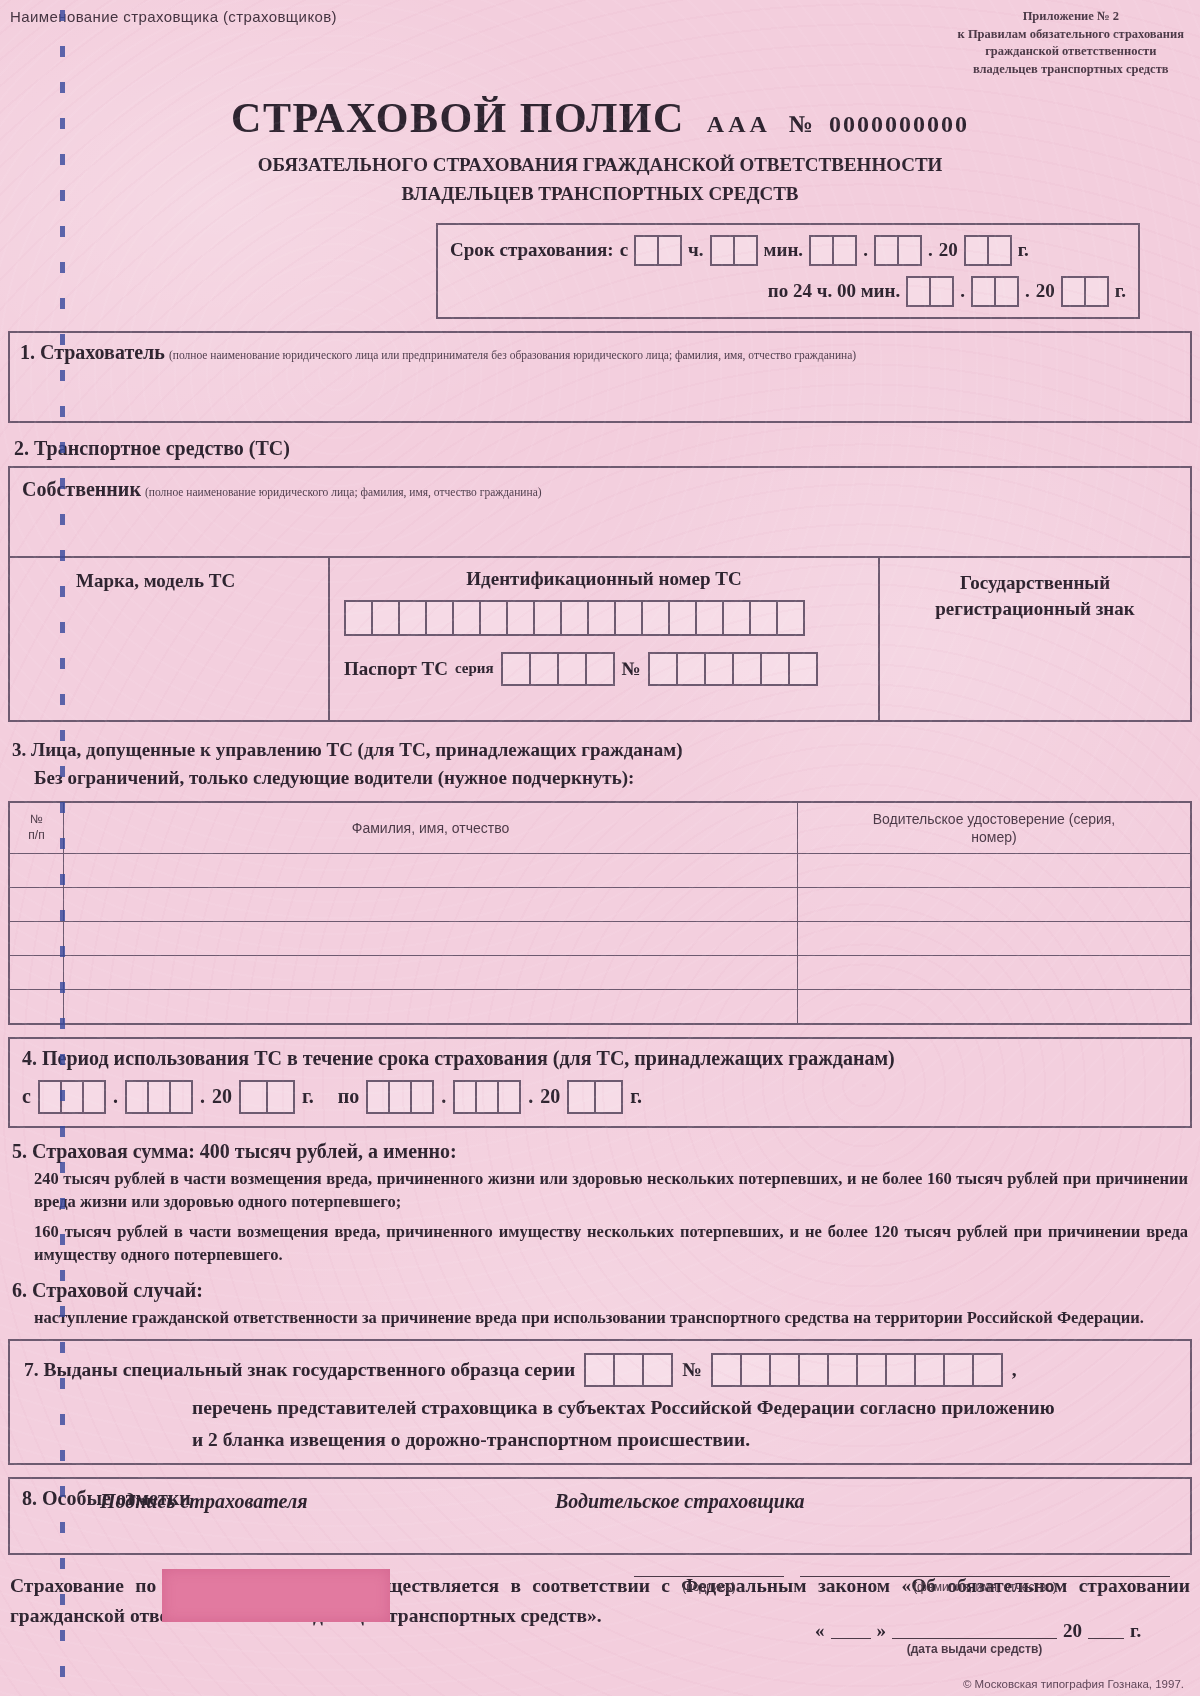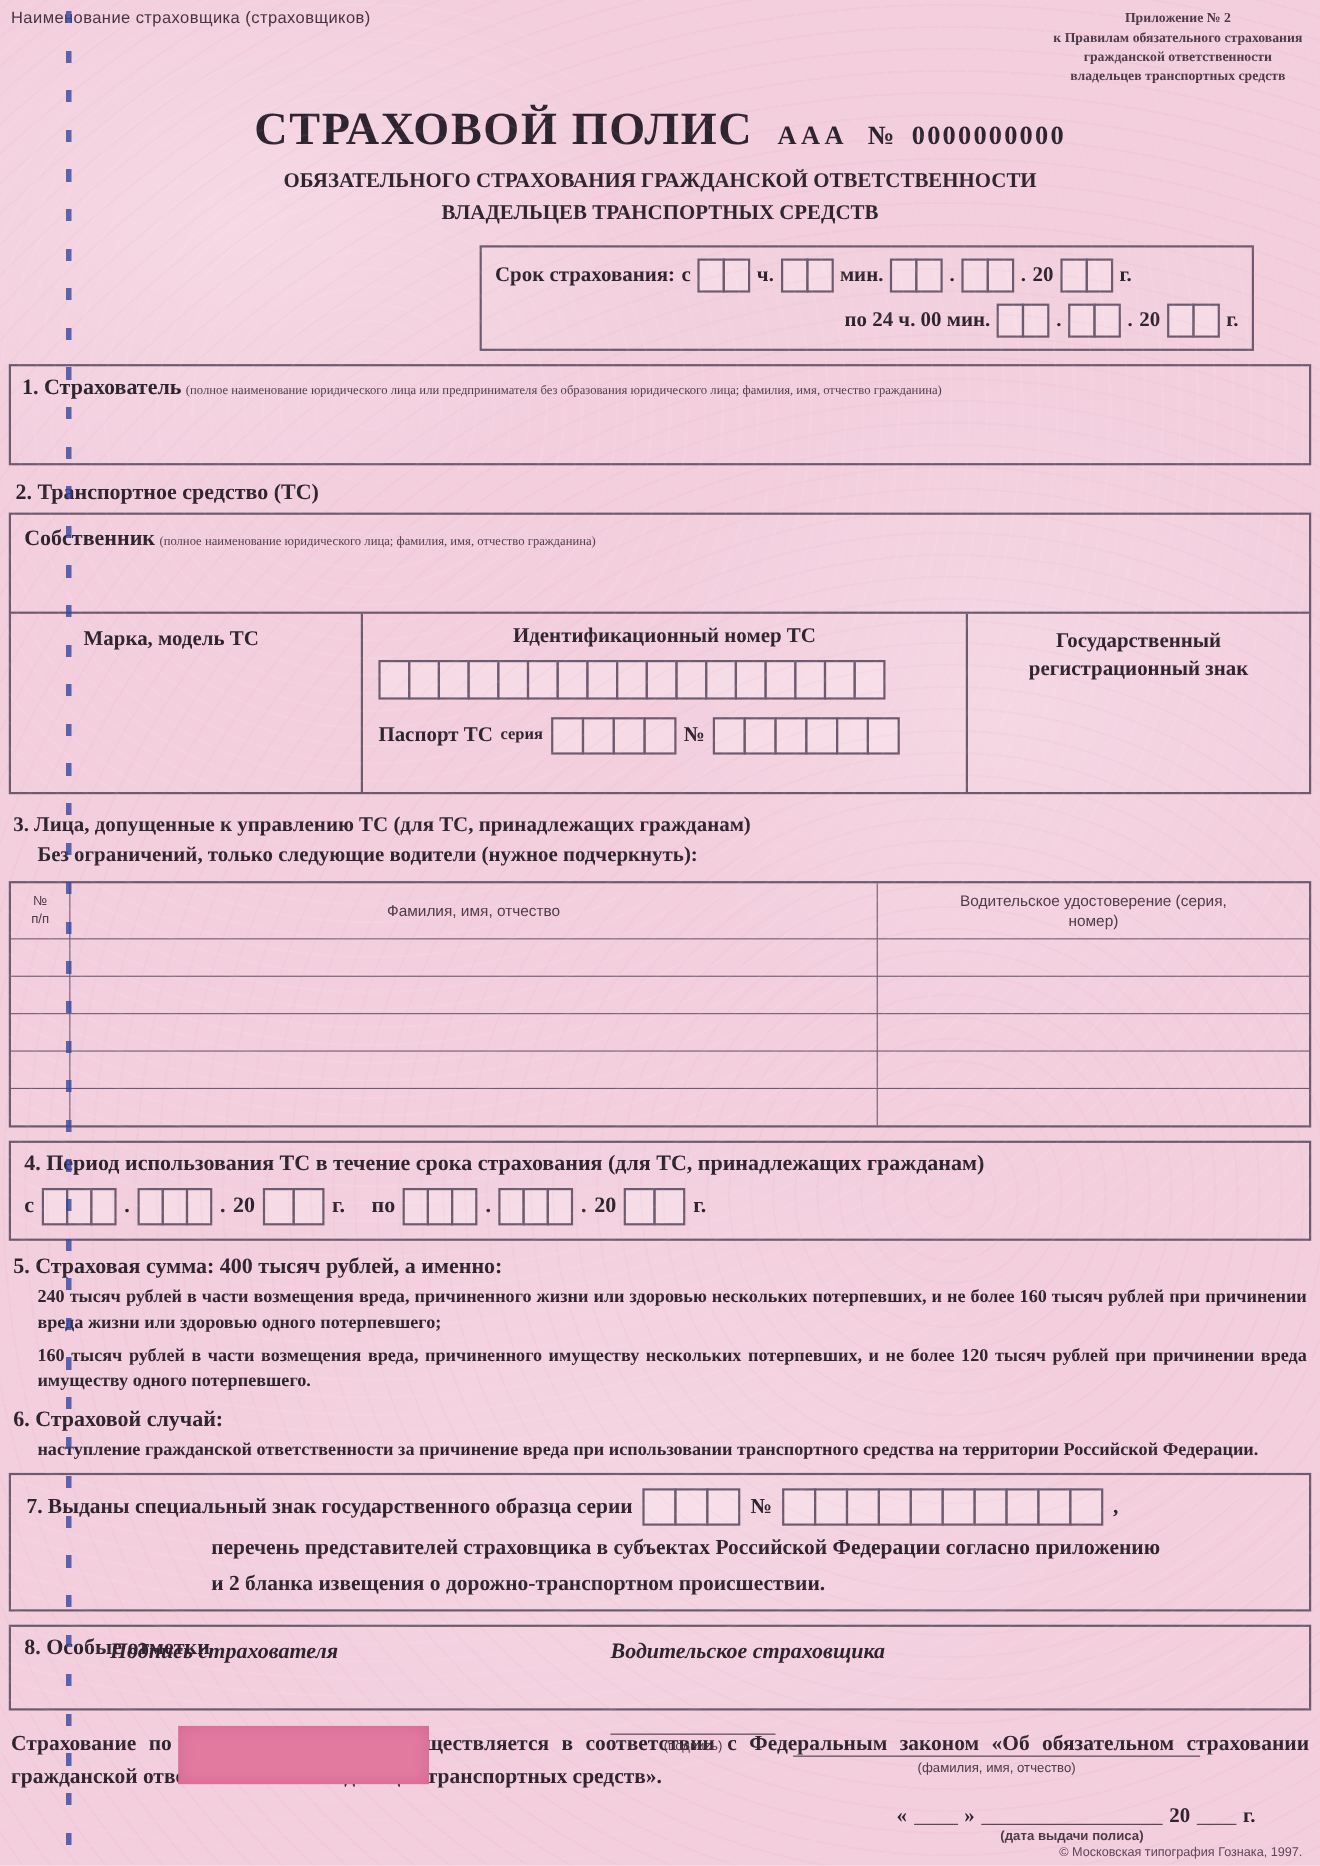--- a/index.html
+++ b/index.html
@@ -89,25 +89,25 @@
   
   .s8-box{margin-top:12px;height:78px;padding:8px 12px;box-sizing:border-box;}
   
   .law{margin:16px 10px 0;font-weight:bold;font-size:19.5px;line-height:1.55;text-align:justify;}
   .sig-area{position:absolute;left:0;right:0;bottom:26px;height:180px;}
   .sig-label{font-weight:bold;font-style:italic;font-size:20px;}
   .sig-left{position:absolute;left:0;top:0;width:520px;}
   .sig-left .sig-label{margin-left:100px;}
   .stamp{width:228px;height:53px;background:#e27aa0;margin:56px 0 0 162px;box-shadow:inset 0 0 14px rgba(168,44,96,.25);}
   .sig-right{position:absolute;left:555px;top:0;right:30px;}
-  .sig-lines{display:flex;gap:16px;margin-top:62px;}
+  .sig-lines{display:flex;gap:16px;margin-top:62px;justify-content:flex-end;}
   .lineblock{display:flex;flex-direction:column;align-items:center;}
   .lineblock .line{border-bottom:1.5px solid #4b3947;width:100%;height:1px;}
   .lineblock.shortb{width:150px;}
-  .lineblock.longb{width:370px;margin-top:20px;}
+  .lineblock.longb{width:370px;}
   .hint3{font-family:"Liberation Sans",sans-serif;font-size:12px;color:#4b3947;margin-top:3px;}
   .date-issue{display:flex;align-items:flex-start;gap:6px;margin:26px 0 0 260px;font-weight:bold;font-size:19px;}
   .blank{display:inline-block;border-bottom:1.5px solid #4b3947;height:18px;}
   .w40{width:40px;}
   .w36{width:36px;}
   .datefill{display:inline-flex;flex-direction:column;align-items:center;width:165px;}
   .datefill .line{border-bottom:1.5px solid #4b3947;width:100%;height:18px;}
   .copyright{position:absolute;right:16px;bottom:6px;font-family:"Liberation Sans",sans-serif;font-size:11.5px;color:#5f4658;}
 </style>
 </head>
@@ -380,21 +380,21 @@
           <div class="line"></div>
           <div class="hint3">(фамилия, имя, отчество)</div>
         </div>
       </div>
       <div class="date-issue">
         <span>«</span>
         <span class="blank w40"></span>
         <span>»</span>
         <span class="datefill">
           <span class="line"></span>
-          <span class="hint3">(дата выдачи полиса)</span>
+          <span class="hint3">(дата выдачи средств)</span>
         </span>
         <span>20</span>
         <span class="blank w36"></span>
         <span>г.</span>
       </div>
     </div>
   </div>
 
   <div class="copyright">© Московская типография Гознака, 1997.</div>
 </div>

